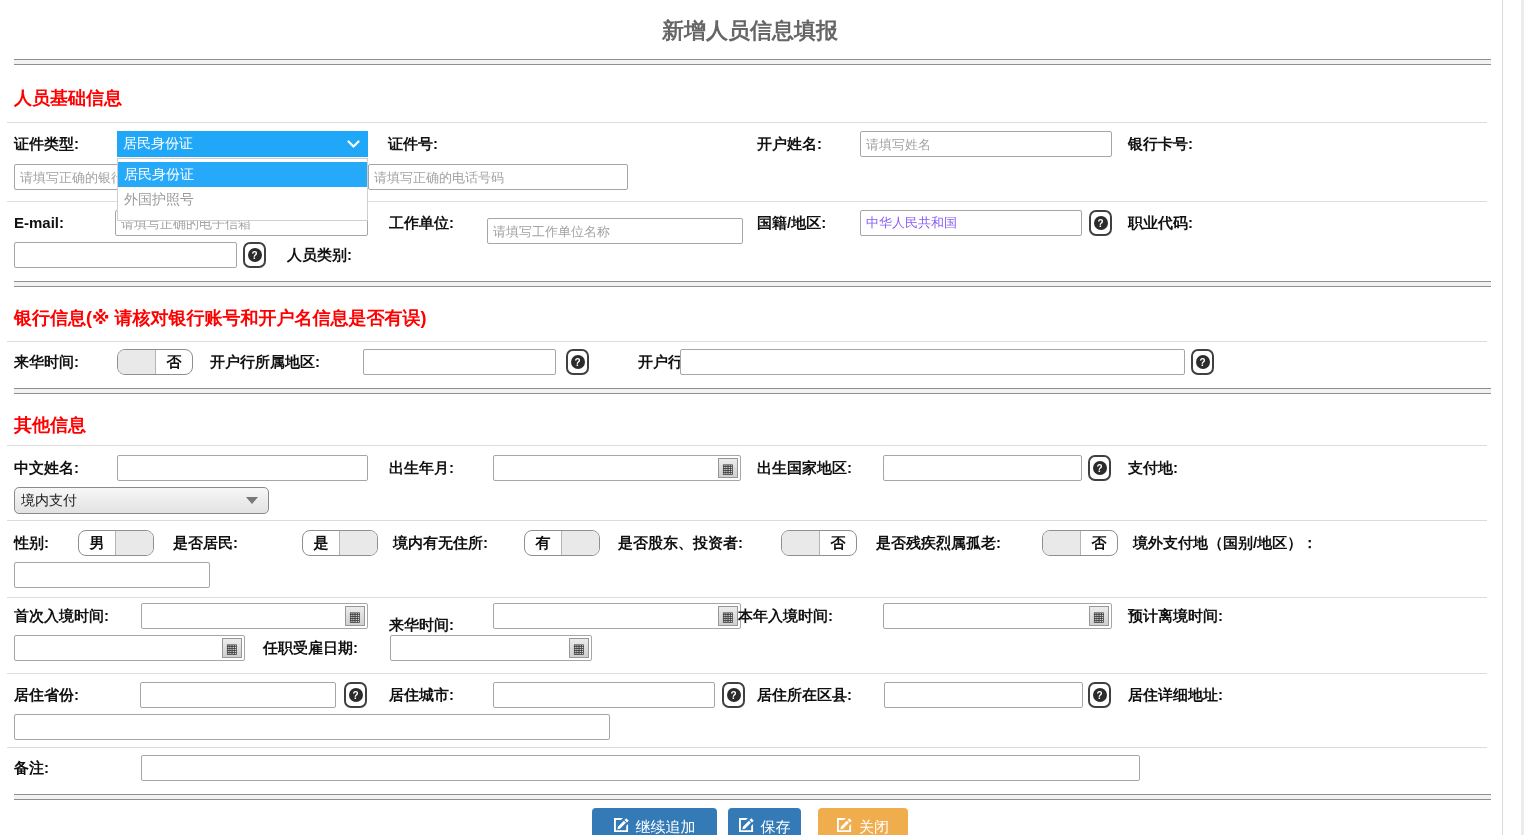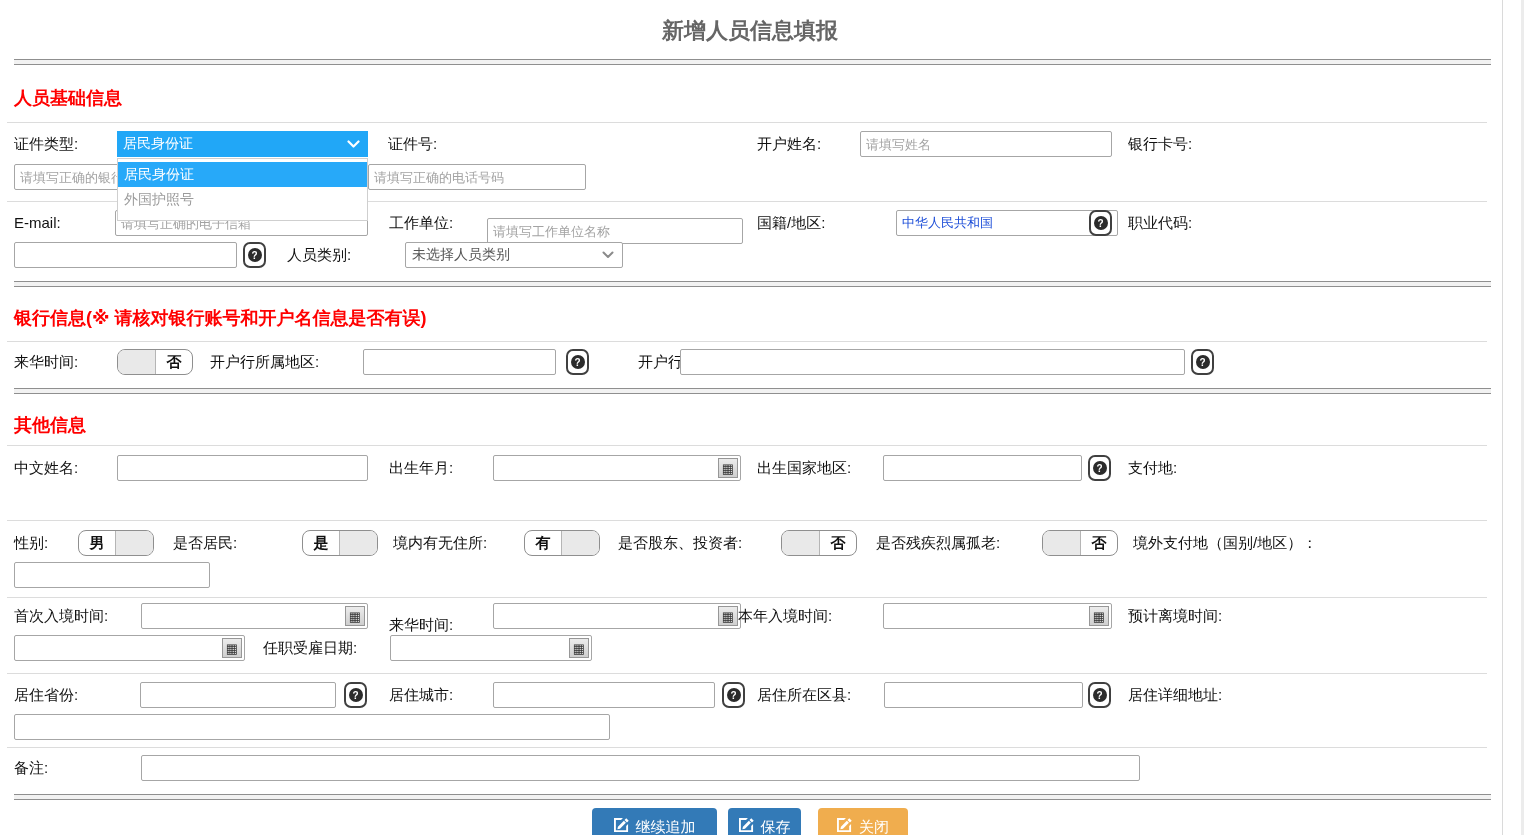--- a/index.html
+++ b/index.html
@@ -4,25 +4,25 @@
 <style>
   html,body{margin:0;padding:0;background:#fff;}
   #page{position:relative;width:1525px;height:835px;overflow:hidden;background:#fff;
         font-family:"Liberation Sans","DejaVu Sans",sans-serif;}
   .pg-title{position:absolute;top:16px;left:0;width:1500px;text-align:center;
             font-size:22px;font-weight:bold;color:#666;}
   .groove{position:absolute;left:14px;width:1477px;height:4px;
           border-top:1px solid #8f8f8f;border-bottom:1px solid #8f8f8f;background:#f2f2f2;}
   .hline{position:absolute;left:7px;width:1480px;height:1px;background:#dcdcdc;}
   .sec-title{position:absolute;color:#ff0000;font-weight:bold;font-size:18px;white-space:nowrap;}
-  .lb{position:absolute;font-weight:normal;font-size:15px;line-height:26px;color:#111;white-space:nowrap;}
+  .lb{position:absolute;font-weight:bold;font-size:15px;line-height:26px;color:#111;white-space:nowrap;}
   .inp{position:absolute;height:26px;box-sizing:border-box;border:1px solid #a6a6a6;border-radius:2px;
        padding:0 5px;font-size:13px;color:#333;background:#fff;font-family:inherit;}
   .inp::placeholder{color:#a3a3a3;opacity:1;}
-  .gray-value{color:#1d4ed8;margin-left:36px;}
+  .gray-value{color:#8b5cf6;}
   .qmark{position:absolute;width:23px;height:26px;border:2px solid #404040;border-radius:7px;background:#fff;
          box-sizing:border-box;display:flex;align-items:center;justify-content:center;cursor:pointer;}
   .qdisc{width:14px;height:14px;border-radius:50%;background:#2b2b2b;color:#fff;font-size:10px;
          font-weight:bold;display:flex;align-items:center;justify-content:center;}
   .toggle{position:absolute;width:76px;height:26px;border:1px solid #8f8f8f;border-radius:8px;background:#fff;
           display:flex;overflow:hidden;box-sizing:border-box;cursor:pointer;}
   .tg-gray{width:38px;background:#e9e9e9;box-sizing:border-box;}
   .toggle.on .tg-gray{border-left:1px solid #b5b5b5;}
   .toggle.off .tg-gray{border-right:1px solid #b5b5b5;}
   .tg-text{flex:1;text-align:center;font-weight:bold;font-size:15px;line-height:24px;color:#111;}
@@ -71,48 +71,40 @@
           <polyline points="1.5,1.5 6.5,6.5 11.5,1.5" fill="none" stroke="#ffffff" stroke-width="2.2" stroke-linecap="round" stroke-linejoin="round"></polyline>
         </svg>
     </span>
   </div>
   <div class="lb" style="left:388px;top:131px">证件号:</div>
   <div class="lb" style="left:757px;top:131px">开户姓名:</div>
   <input class="inp" style="left: 860px; top: 131px; width: 252px;" placeholder="请填写姓名">
   <div class="lb" style="left:1128px;top:131px">银行卡号:</div>
 
   <input class="inp" style="left: 14px; top: 164px; width: 345px;" placeholder="请填写正确的银行卡号">
-  <input class="inp" style="left: 368px; top: 164px; width: 218px;" placeholder="请填写正确的电话号码">
+  <input class="inp" style="left: 368px; top: 164px; width: 260px;" placeholder="请填写正确的电话号码">
 
   <div class="hline" style="top:201px"></div>
 
   <div class="lb" style="left:14px;top:210px">E-mail:</div>
   <input class="inp" style="left: 115px; top: 210px; width: 253px;" placeholder="请填写正确的电子信箱">
   <div class="lb" style="left:389px;top:210px">工作单位:</div>
   <input class="inp" style="left: 487px; top: 210px; width: 256px; margin-top: 8px;" placeholder="请填写工作单位名称">
   <div class="lb" style="left:757px;top:210px">国籍/地区:</div>
   <input class="inp gray-value" style="left: 860px; top: 210px; width: 222px;" value="中华人民共和国">
   <div class="qmark" style="left:1089px;top:210px">
     <span class="qdisc">?</span>
   </div>
   <div class="lb" style="left:1128px;top:210px">职业代码:</div>
 
   <input class="inp" style="left: 14px; top: 242px; width: 223px;">
   <div class="qmark" style="left:243px;top:242px">
     <span class="qdisc">?</span>
   </div>
   <div class="lb" style="left:287px;top:242px">人员类别:</div>
-  <div class="sel-white" style="left:405px;top:242px;width:218px">
-    <span>未选择人员类别</span>
-    <span class="chev">
-      <svg width="12" height="8" viewBox="0 0 12 8">
-          <polyline points="1.5,1.5 6,6 10.5,1.5" fill="none" stroke="#8a8a8a" stroke-width="2" stroke-linecap="round" stroke-linejoin="round"></polyline>
-        </svg>
-    </span>
-  </div>
 
   <div class="dlist">
     <div class="dopt sel">居民身份证</div>
     <div class="dopt plain">外国护照号</div>
   </div>
 
   <div class="groove" style="top:281px"></div>
 
   <div class="sec-title" style="left:14px;top:306px">银行信息(※ 请核对银行账号和开户名信息是否有误)</div>
   <div class="hline" style="top:341px"></div>
@@ -144,20 +136,24 @@
   <div class="dfield" style="left:493px;top:455px;width:248px">
     <span class="cal">▦</span>
   </div>
   <div class="lb" style="left:757px;top:455px">出生国家地区:</div>
   <input class="inp" style="left: 883px; top: 455px; width: 199px;">
   <div class="qmark" style="left:1088px;top:455px">
     <span class="qdisc">?</span>
   </div>
   <div class="lb" style="left:1128px;top:455px">支付地:</div>
 
+  <div class="sel-gray" style="left:14px;top:487px;width:255px">
+    <span>境内支付</span>
+    <span class="tri"></span>
+  </div>
 
   <div class="hline" style="top:520px"></div>
 
   <div class="lb" style="left:14px;top:530px">性别:</div>
   <div class="toggle on" style="left:78px;top:530px">
     <span class="tg-text">男</span>
     <span class="tg-gray"></span>
   </div>
   <div class="lb" style="left:173px;top:530px">是否居民:</div>
   <div class="toggle on" style="left:302px;top:530px">

